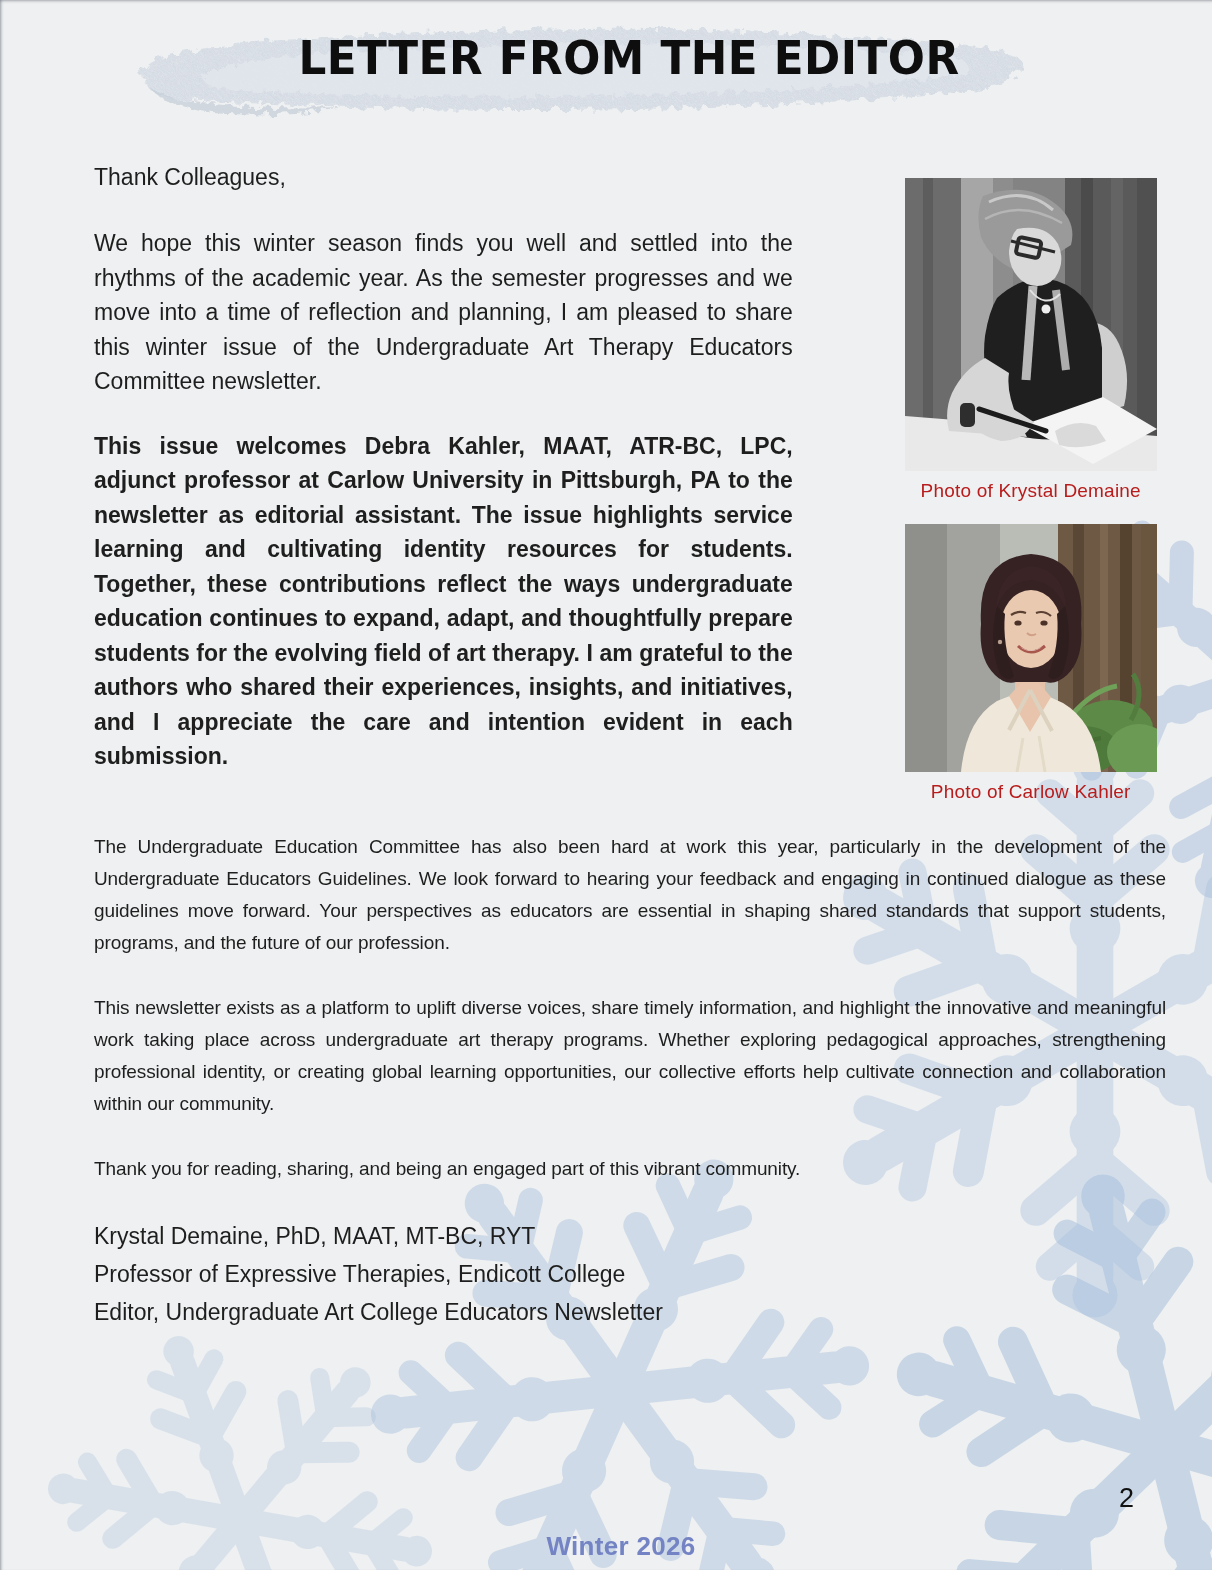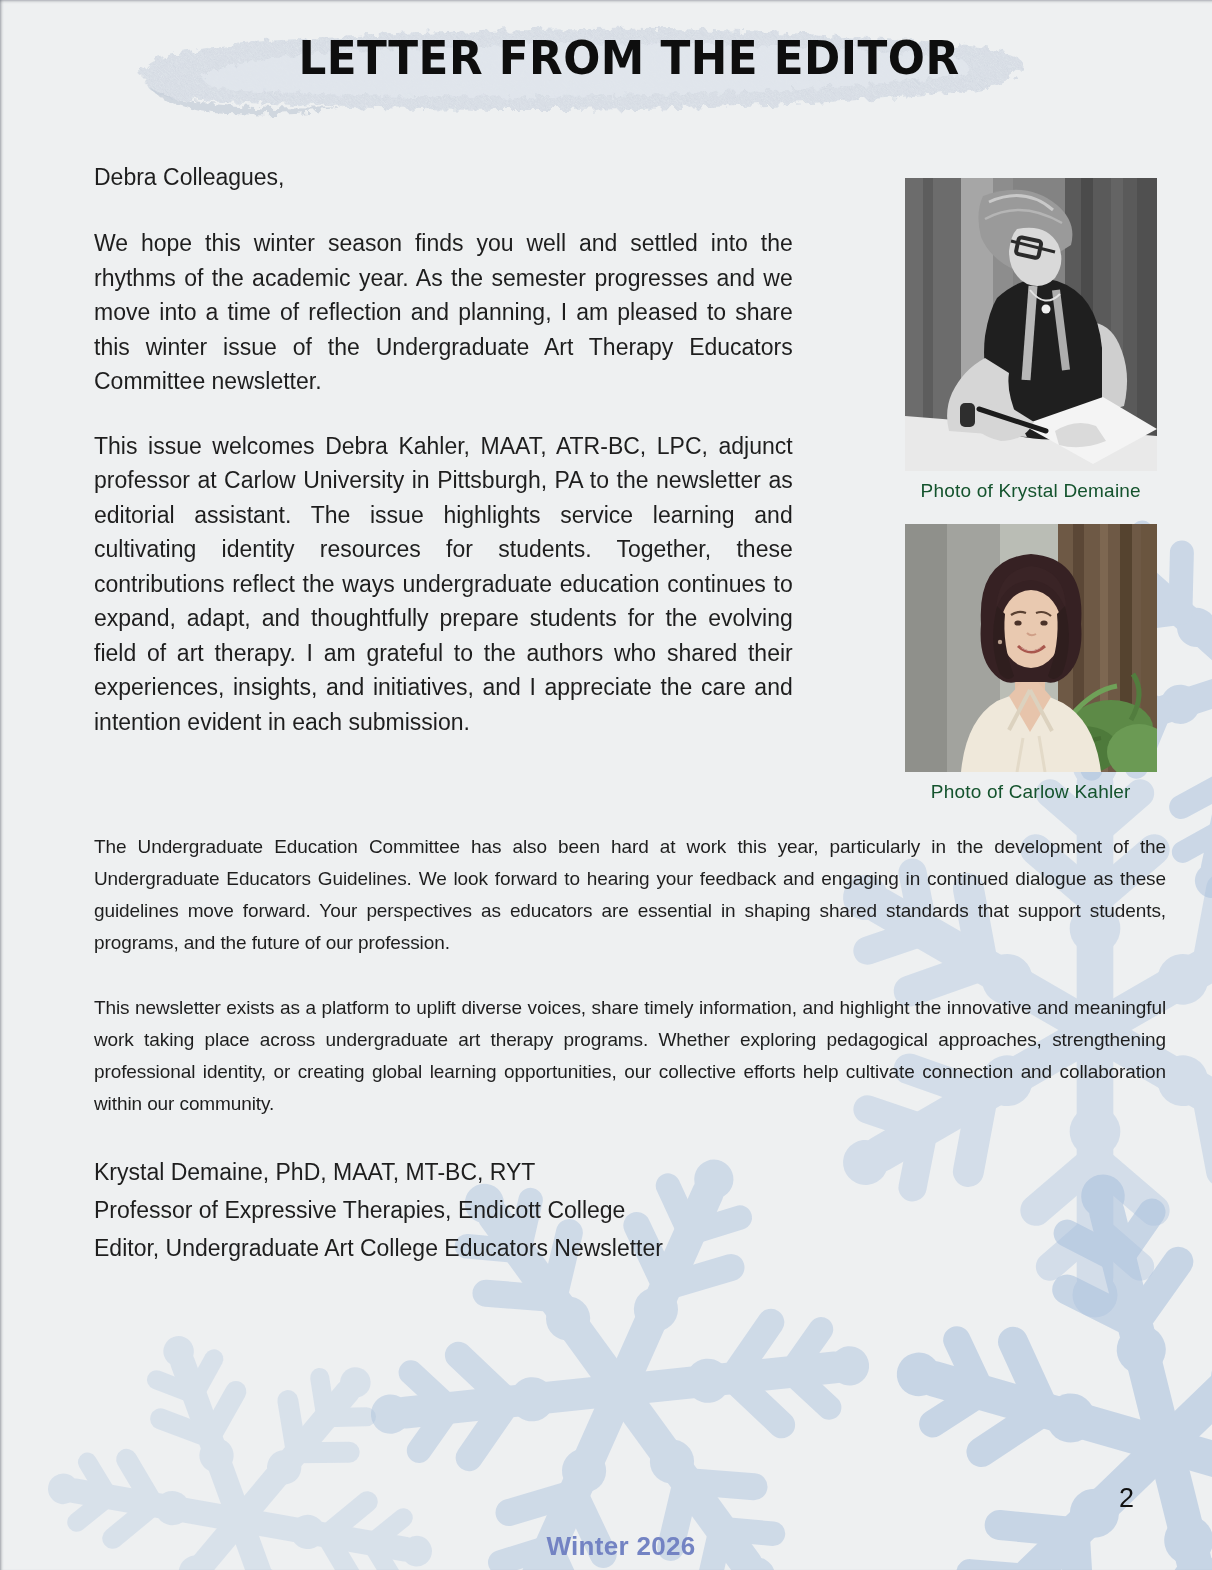--- a/index.html
+++ b/index.html
@@ -38,28 +38,28 @@
   }
   
   .content{position:relative;z-index:2;padding:0 64px 0 66px;}
   .top-section{display:flex;margin-top:12px;}
   .left-col{width:706px;}
   .right-col{width:376px;box-sizing:border-box;padding:14px 0 0 112px;display:flex;flex-direction:column;}
   .photo-figure{margin:0;width:252px;}
   .photo-figure + .photo-figure{margin-top:22px;}
   .photo-frame{width:252px;display:block;}
   .photo-caption{
-    margin-top:9px;text-align:center;font-size:19px;color:#14532d;letter-spacing:.2px;
+    margin-top:9px;text-align:center;font-size:19px;color:#b91c1c;letter-spacing:.2px;
   }
   p{margin:0;}
   .salutation{font-size:23px;margin-bottom:35px;}
   .body-par{
     font-size:23px;line-height:34.5px;text-align:justify;margin-bottom:30px;
   }
-  .left-col .body-par:last-child{margin-bottom:0;}
+  .left-col .body-par:last-child{margin-bottom:0;font-weight:bold;}
   .full-section{margin-top:28px;}
   .full-par{
     font-size:19px;line-height:32px;text-align:justify;margin-bottom:33px;
     letter-spacing:-.1px;
   }
   .thanks-par{margin-bottom:30px;}
   .signature{font-size:23px;line-height:38px;margin-top:32px;}
   .sig-line{display:block;}
   
   .page-number{
@@ -136,21 +136,21 @@
         <path d="M30 80 Q46 96 96 100 Q160 106 230 104 Q170 112 110 110 Q50 106 30 80 Z" fill="#c3ccd7" opacity=".7"></path>
       </g>
     </svg>
     <h1 class="page-title">LETTER FROM THE EDITOR</h1>
   </div>
 
   <div class="content">
 
     <div class="top-section">
       <div class="left-col">
-        <p class="salutation">Debra Colleagues,</p>
+        <p class="salutation">Thank Colleagues,</p>
         <p class="body-par">We hope this winter season finds you well and settled into the rhythms of the academic year. As the semester progresses and we move into a time of reflection and planning, I am pleased to share this winter issue of the Undergraduate Art Therapy Educators Committee newsletter.</p>
         <p class="body-par">This issue welcomes Debra Kahler, MAAT, ATR-BC, LPC, adjunct professor at Carlow University in Pittsburgh, PA to the newsletter as editorial assistant. The issue highlights service learning and cultivating identity resources for students. Together, these contributions reflect the ways undergraduate education continues to expand, adapt, and thoughtfully prepare students for the evolving field of art therapy. I am grateful to the authors who shared their experiences, insights, and initiatives, and I appreciate the care and intention evident in each submission.</p>
       </div>
 
       <div class="right-col">
 
         <figure class="photo-figure">
           <svg class="photo-frame" viewBox="0 0 252 293" role="img">
 
             <rect width="252" height="293" fill="#838383"></rect>
@@ -225,20 +225,21 @@
           </svg>
           <figcaption class="photo-caption">Photo of Carlow Kahler</figcaption>
         </figure>
 
       </div>
     </div>
 
     <div class="full-section">
       <p class="full-par">The Undergraduate Education Committee has also been hard at work this year, particularly in the development of the Undergraduate Educators Guidelines. We look forward to hearing your feedback and engaging in continued dialogue as these guidelines move forward. Your perspectives as educators are essential in shaping shared standards that support students, programs, and the future of our profession.</p>
       <p class="full-par">This newsletter exists as a platform to uplift diverse voices, share timely information, and highlight the innovative and meaningful work taking place across undergraduate art therapy programs. Whether exploring pedagogical approaches, strengthening professional identity, or creating global learning opportunities, our collective efforts help cultivate connection and collaboration within our community.</p>
+      <p class="full-par thanks-par">Thank you for reading, sharing, and being an engaged part of this vibrant community.</p>
 
       <div class="signature">
         <span class="sig-line">Krystal Demaine, PhD, MAAT, MT-BC, RYT</span>
         <span class="sig-line">Professor of Expressive Therapies, Endicott College</span>
         <span class="sig-line">Editor, Undergraduate Art College Educators Newsletter</span>
       </div>
     </div>
 
   </div>
 

